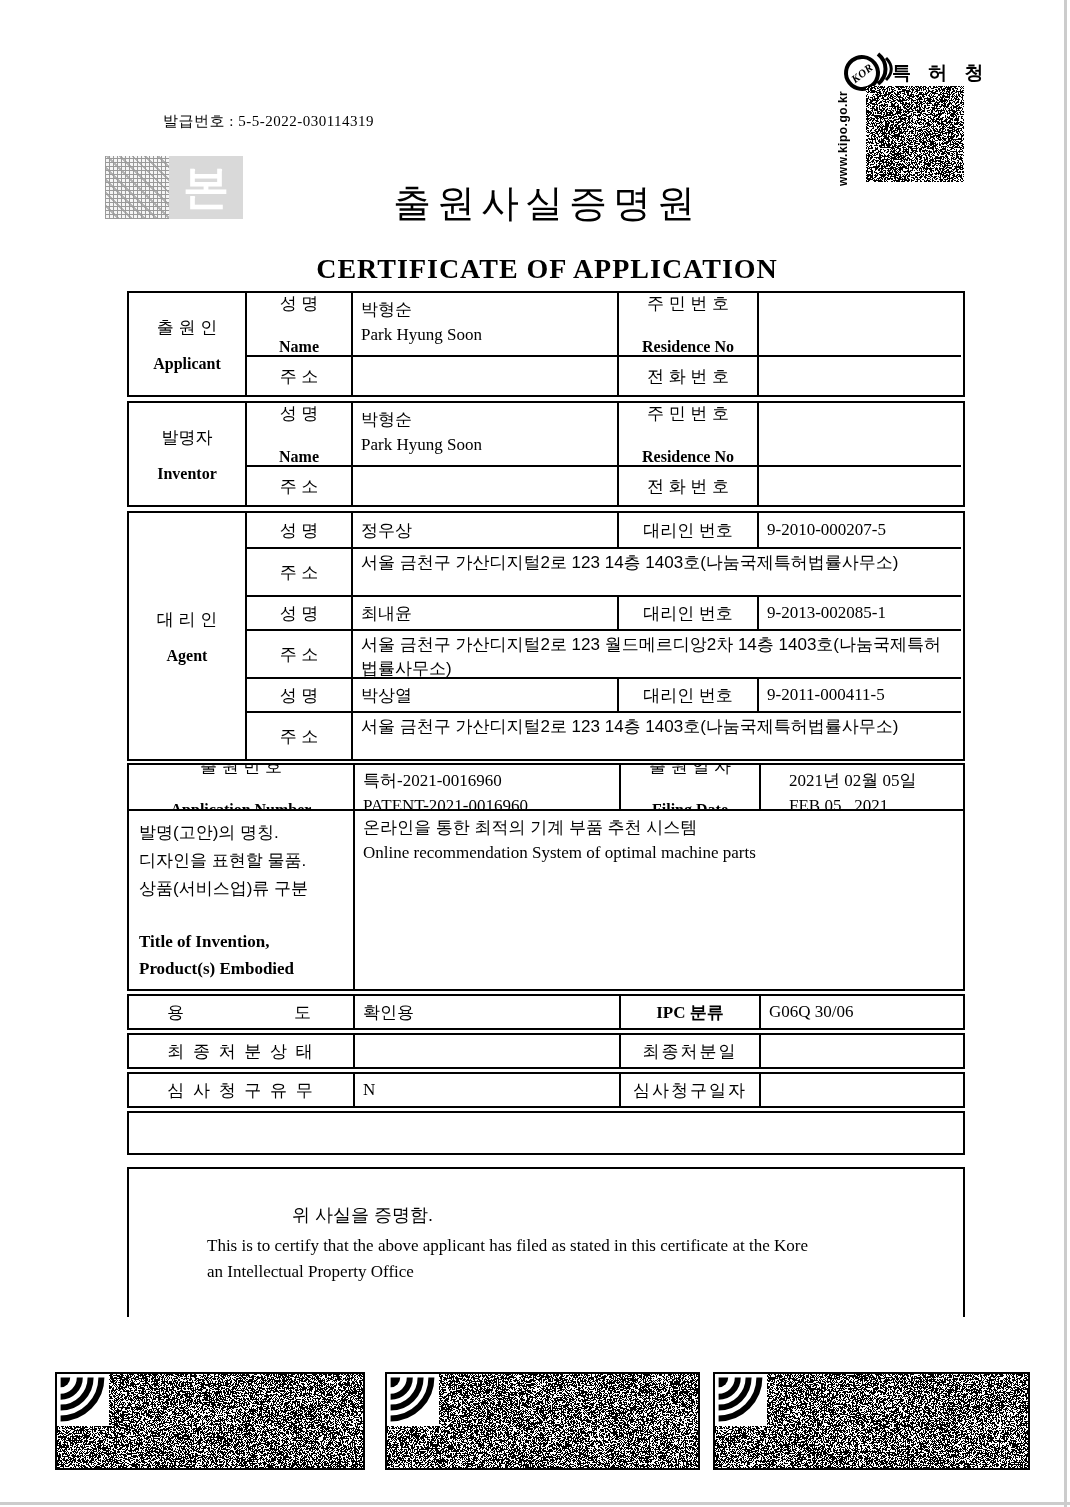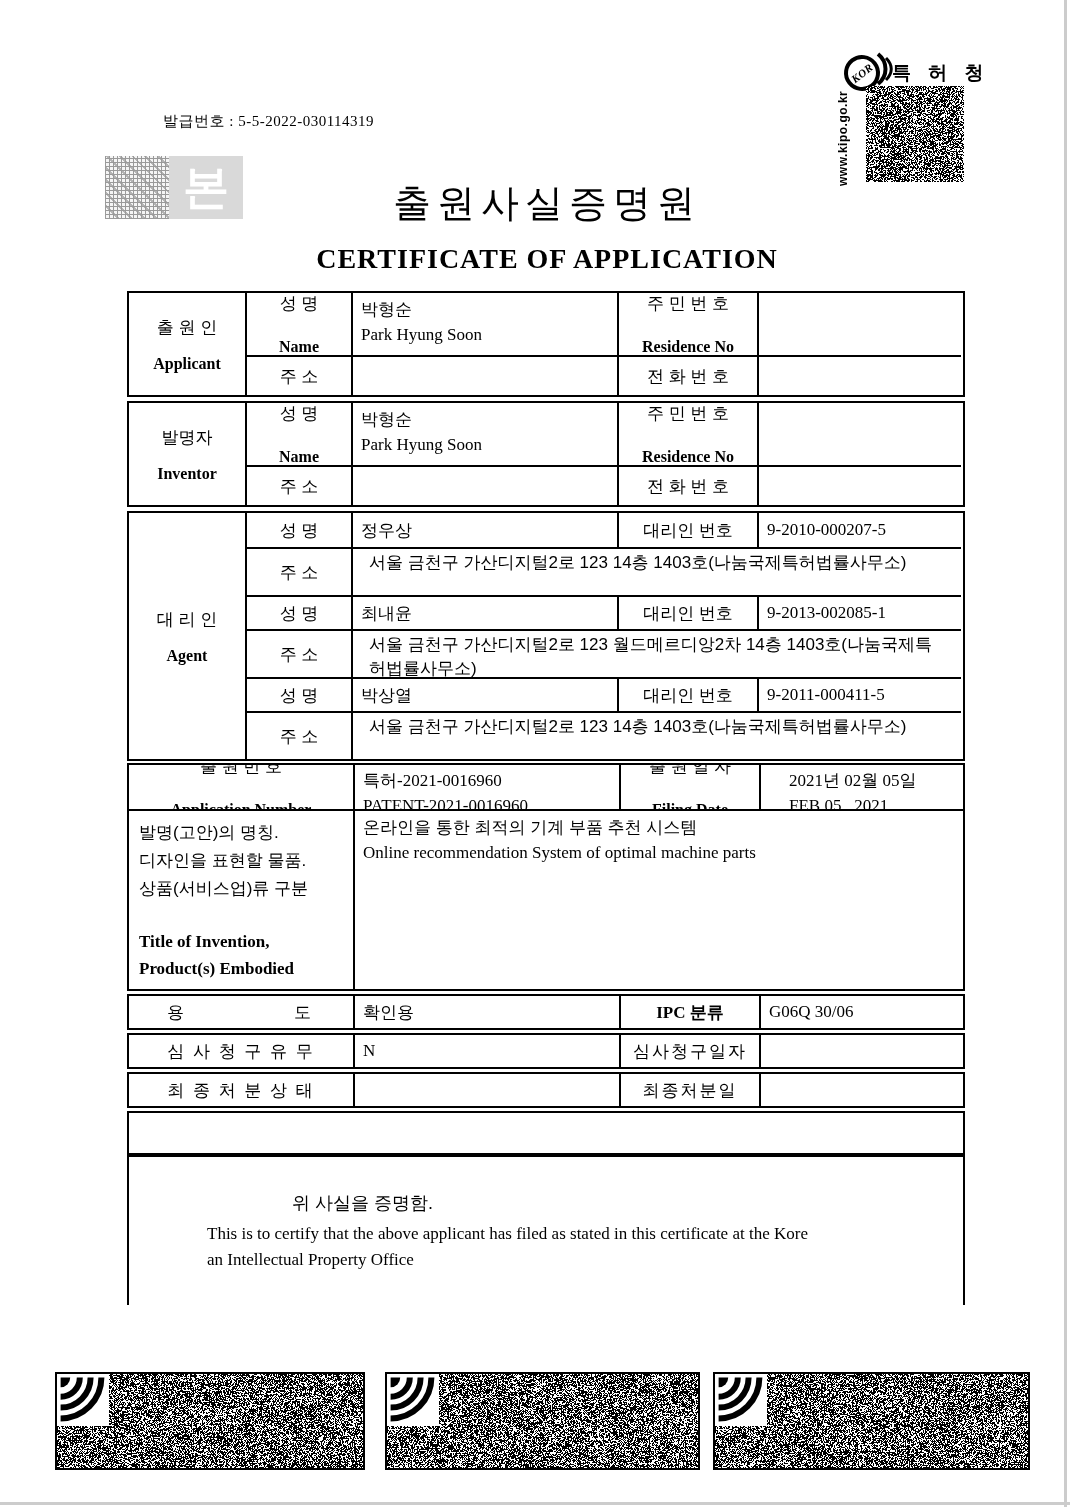--- a/index.html
+++ b/index.html
@@ -19,21 +19,21 @@
         repeating-linear-gradient(0deg,#9a9a9a 0 1px,transparent 1px 4px),
         repeating-linear-gradient(90deg,#9a9a9a 0 1px,transparent 1px 4px),
         repeating-linear-gradient(45deg,rgba(60,60,60,.35) 0 2px,transparent 2px 9px);
   }
   .stamp-bon { width:74px; height:63px; background:#d9d9d9; color:#ffffff;
       font-weight:bold; font-size:46px; line-height:63px; text-align:center;
       font-family:"Liberation Sans", sans-serif; }
 
   .title-wrap { position:absolute; left:127px; top:178px; width:840px; text-align:center; }
   .title-ko { font-size:38px; letter-spacing:6px; font-family:"Liberation Sans", sans-serif; }
-  .title-en { margin-top:14px; font:bold 28px "Liberation Serif", serif; letter-spacing:1px; }
+  .title-en { margin-top:24px; font:bold 28px "Liberation Serif", serif; letter-spacing:1px; }
 
   
   .kipo { position:absolute; left:830px; top:52px; width:140px; height:132px; }
   .kipo-office { position:absolute; left:62px; top:8px; font-weight:bold; font-size:19px; letter-spacing:6px; white-space:nowrap; }
   .kor-circle { position:absolute; left:14px; top:3px; width:36px; height:36px; border:4px solid #000; border-radius:50%;
       transform:rotate(-38deg); display:flex; align-items:center; justify-content:center;
       font:bold italic 11px "Liberation Serif", serif; letter-spacing:0.5px; background:#fff; }
   .kor-tail { position:absolute; left:46px; top:0; }
   .kipo-url { position:absolute; left:6px; top:34px; height:100px; writing-mode:vertical-rl; transform:rotate(180deg);
       font:bold 12px "Liberation Sans", sans-serif; letter-spacing:0.5px; white-space:nowrap; }
@@ -43,21 +43,21 @@
   .doc { position:absolute; left:127px; top:291px; width:838px; }
   .sec { border:2px solid #000; background:#fff; }
   .cell { border-right:2px solid #000; overflow:hidden;gap:7px; }
   .cell.last { border-right:none; }
   .rowline { border-top:2px solid #000; }
   .lbl { display:flex; flex-direction:column; align-items:center; justify-content:center; text-align:center; line-height:23px; }
   .klabel { font-size:17px; }
   .elabel { font:bold 16px "Liberation Serif", serif;margin-top:16px; }
   .val { padding:3px 8px; font:17px "Liberation Serif", serif; line-height:26px; }
   .val2 { padding:2px 8px; font:17px "Liberation Serif", serif; line-height:25px; }
-  .addr { font-family:"Liberation Sans", sans-serif; font-size:17px; line-height:24px; padding:2px 16px; }
+  .addr { font-family:"Liberation Sans", sans-serif; font-size:17px; line-height:24px; padding:2px 8px; }
 
   
   .sec-person { display:grid; grid-template-columns:118px 714px; }
   .p-left { border-right:2px solid #000; }
   .p-row1 { display:grid; grid-template-columns:106px 266px 140px 196px; height:62px; }
   .p-row2 { display:grid; grid-template-columns:106px 266px 140px 196px; height:40px; border-top:2px solid #000; }
 
   .sec-agent { display:grid; grid-template-columns:118px 714px; margin-top:4px; }
   .a-name { display:grid; grid-template-columns:106px 266px 140px 196px; height:34px; }
   .a-addr { display:grid; grid-template-columns:106px 606px; height:48px; }
@@ -71,21 +71,21 @@
   .inv-en { white-space:pre-line; font:bold 17px "Liberation Serif", serif; line-height:27px; margin-top:25px; }
 
   .sec-line { margin-top:3px; }
   .line-row { display:grid; grid-template-columns:226px 266px 140px 196px; height:32px; }
   .purpose-lbl { display:flex; align-items:center; justify-content:space-between; padding:0 42px 0 38px; font-size:17px; }
   .c-lbl { display:flex; align-items:center; justify-content:center; font-size:17px; letter-spacing:2px; }
   .ipc-lbl { display:flex; align-items:center; justify-content:center; font:bold 17px "Liberation Serif", serif; }
   .sval { display:flex; align-items:center; padding:0 8px; font:17px "Liberation Serif", serif; }
 
   .sec-empty { margin-top:3px; height:44px; }
-  .sec-cert { margin-top:0; height:150px; border-bottom:none; padding-top:34px; }
+  .sec-cert { margin-top:12px; height:150px; border-bottom:none; padding-top:34px; }
   .cert-ko { padding-left:163px; font-size:18px; }
   .cert-en { padding:6px 60px 0 78px; font:17px "Liberation Serif", serif; line-height:26px; white-space:pre-line; }
 
   
   .barcode { position:absolute; top:1372px; height:98px; border:2px solid #000; background:#fff; }
   .bc1 { left:55px;  width:310px; }
   .bc2 { left:385px; width:315px; }
   .bc3 { left:713px; width:317px; }
   .bc-noise { position:absolute; left:0; top:0; width:100%; height:100%; }
   .bc-icon { position:absolute; left:0; top:0; width:52px; height:52px; background:#ffffff; }
@@ -290,32 +290,32 @@
           <span>도</span>
         </div>
         <div class="cell sval" style="font-family:'Liberation Sans',sans-serif;">확인용</div>
         <div class="cell ipc-lbl">IPC 분류</div>
         <div class="cell last sval">G06Q 30/06</div>
       </div>
     </div>
 
     <div class="sec sec-line">
       <div class="line-row">
+        <div class="cell c-lbl">최 종 처 분 상 태</div>
+        <div class="cell sval"></div>
+        <div class="cell c-lbl">최종처분일</div>
+        <div class="cell last sval"></div>
+      </div>
+    </div>
+
+    <div class="sec sec-line">
+      <div class="line-row">
         <div class="cell c-lbl">심 사 청 구 유 무</div>
         <div class="cell sval">N</div>
         <div class="cell c-lbl">심사청구일자</div>
-        <div class="cell last sval"></div>
-      </div>
-    </div>
-
-    <div class="sec sec-line">
-      <div class="line-row">
-        <div class="cell c-lbl">최 종 처 분 상 태</div>
-        <div class="cell sval"></div>
-        <div class="cell c-lbl">최종처분일</div>
         <div class="cell last sval"></div>
       </div>
     </div>
 
     <div class="sec sec-empty"></div>
 
     <div class="sec sec-cert">
       <div class="cert-ko">위 사실을 증명함.</div>
       <div class="cert-en">This is to certify that the above applicant has filed as stated in this certificate at the Kore
 an Intellectual Property Office</div>

